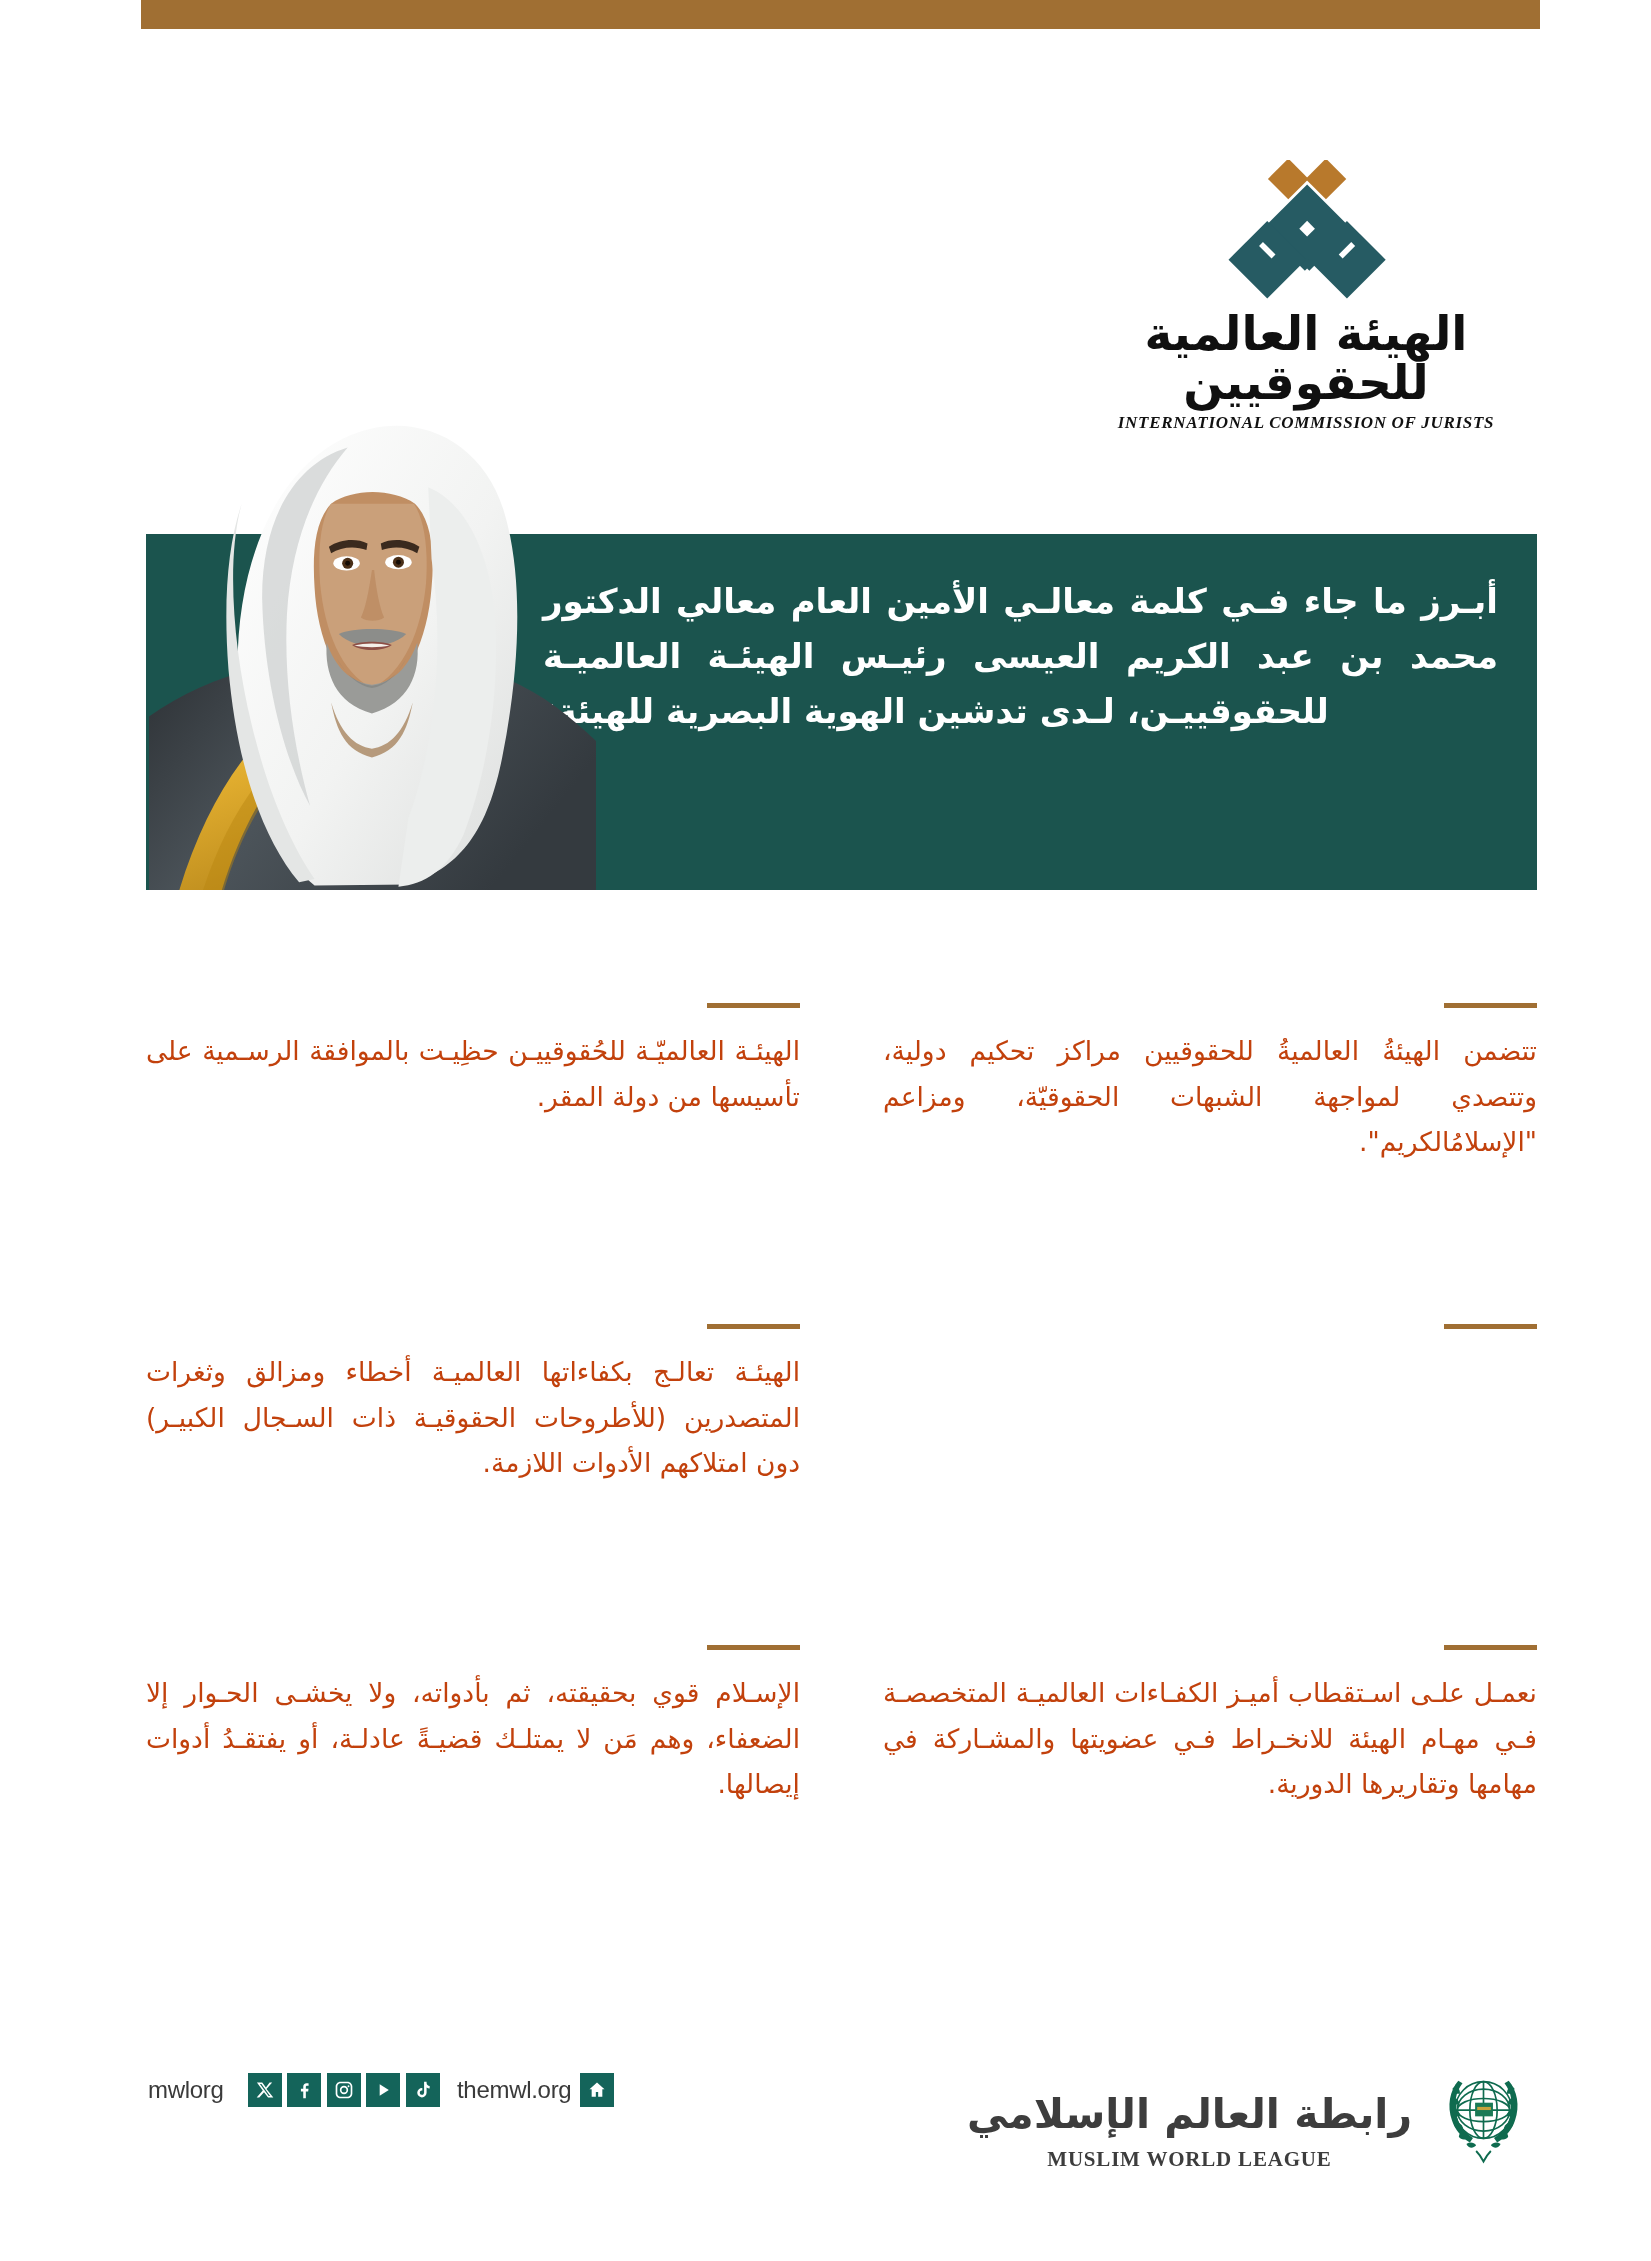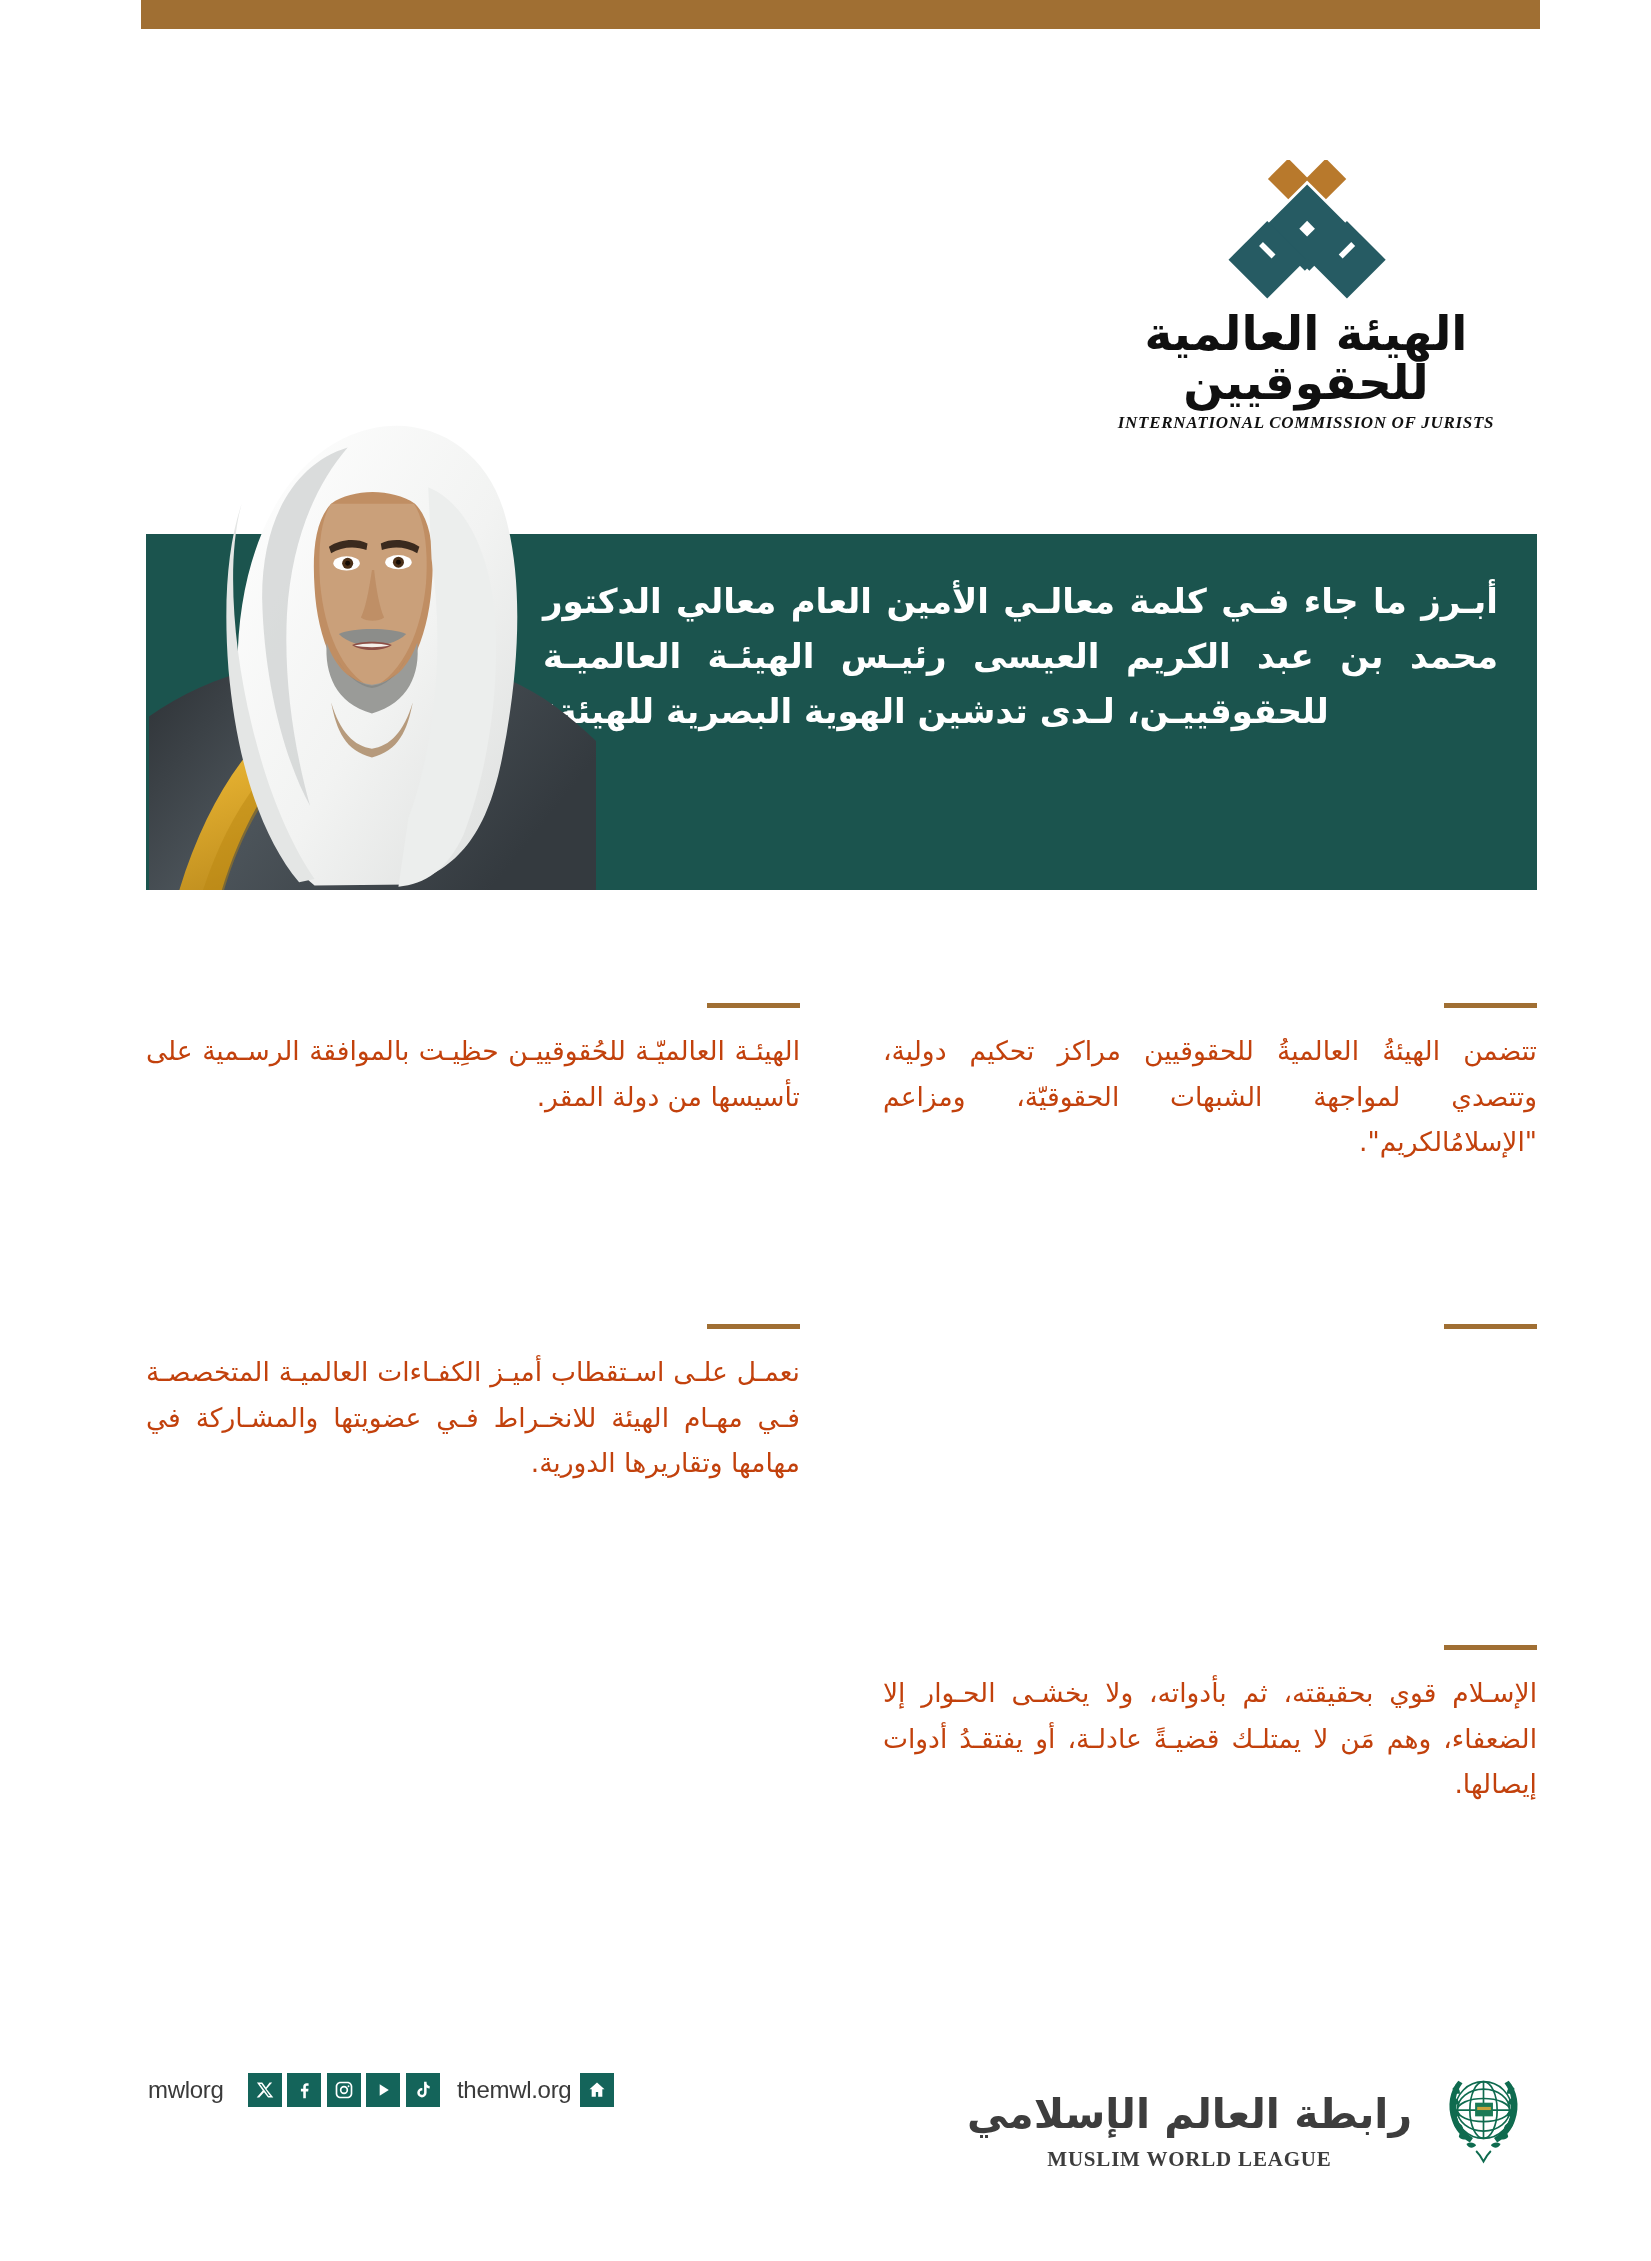--- a/index.html
+++ b/index.html
@@ -231,20 +231,24 @@
     <div class="cell">
       <div class="rule"></div>
       <p>تتضمن الهيئةُ العالميةُ للحقوقيين مراكز تحكيم دولية، وتتصدي لمواجهة الشبهات الحقوقيّة، ومزاعم "الإسلامُالكريم".</p>
     </div>
     <div class="cell">
       <div class="rule"></div>
       <p>الهيئـة العالميّـة للحُقوقييـن حظِيـت بالموافقة الرسـمية على تأسيسها من دولة المقر.</p>
     </div>
     <div class="cell">
       <div class="rule"></div>
+    </div>
+    <div class="cell">
+      <div class="rule"></div>
+      <p>الهيئـة تعالـج بكفاءاتها العالميـة أخطاء ومزالق وثغرات المتصدرين (للأطروحات الحقوقيـة ذات السـجال الكبيـر) دون امتلاكهم الأدوات اللازمة.</p>
     </div>
     <div class="cell">
       <div class="rule"></div>
       <p>نعمـل علـى اسـتقطاب أميـز الكفـاءات العالميـة المتخصصـة فـي مهـام الهيئة للانخـراط فـي عضويتها والمشـاركة في مهامها وتقاريرها الدورية.</p>
     </div>
     <div class="cell">
       <div class="rule"></div>
       <p>الإسـلام قوي بحقيقته، ثم بأدواته، ولا يخشـى الحـوار إلا الضعفاء، وهم مَن لا يمتلـك قضيـةً عادلـة، أو يفتقـدُ أدوات إيصالها.</p>
     </div>
   </div>

